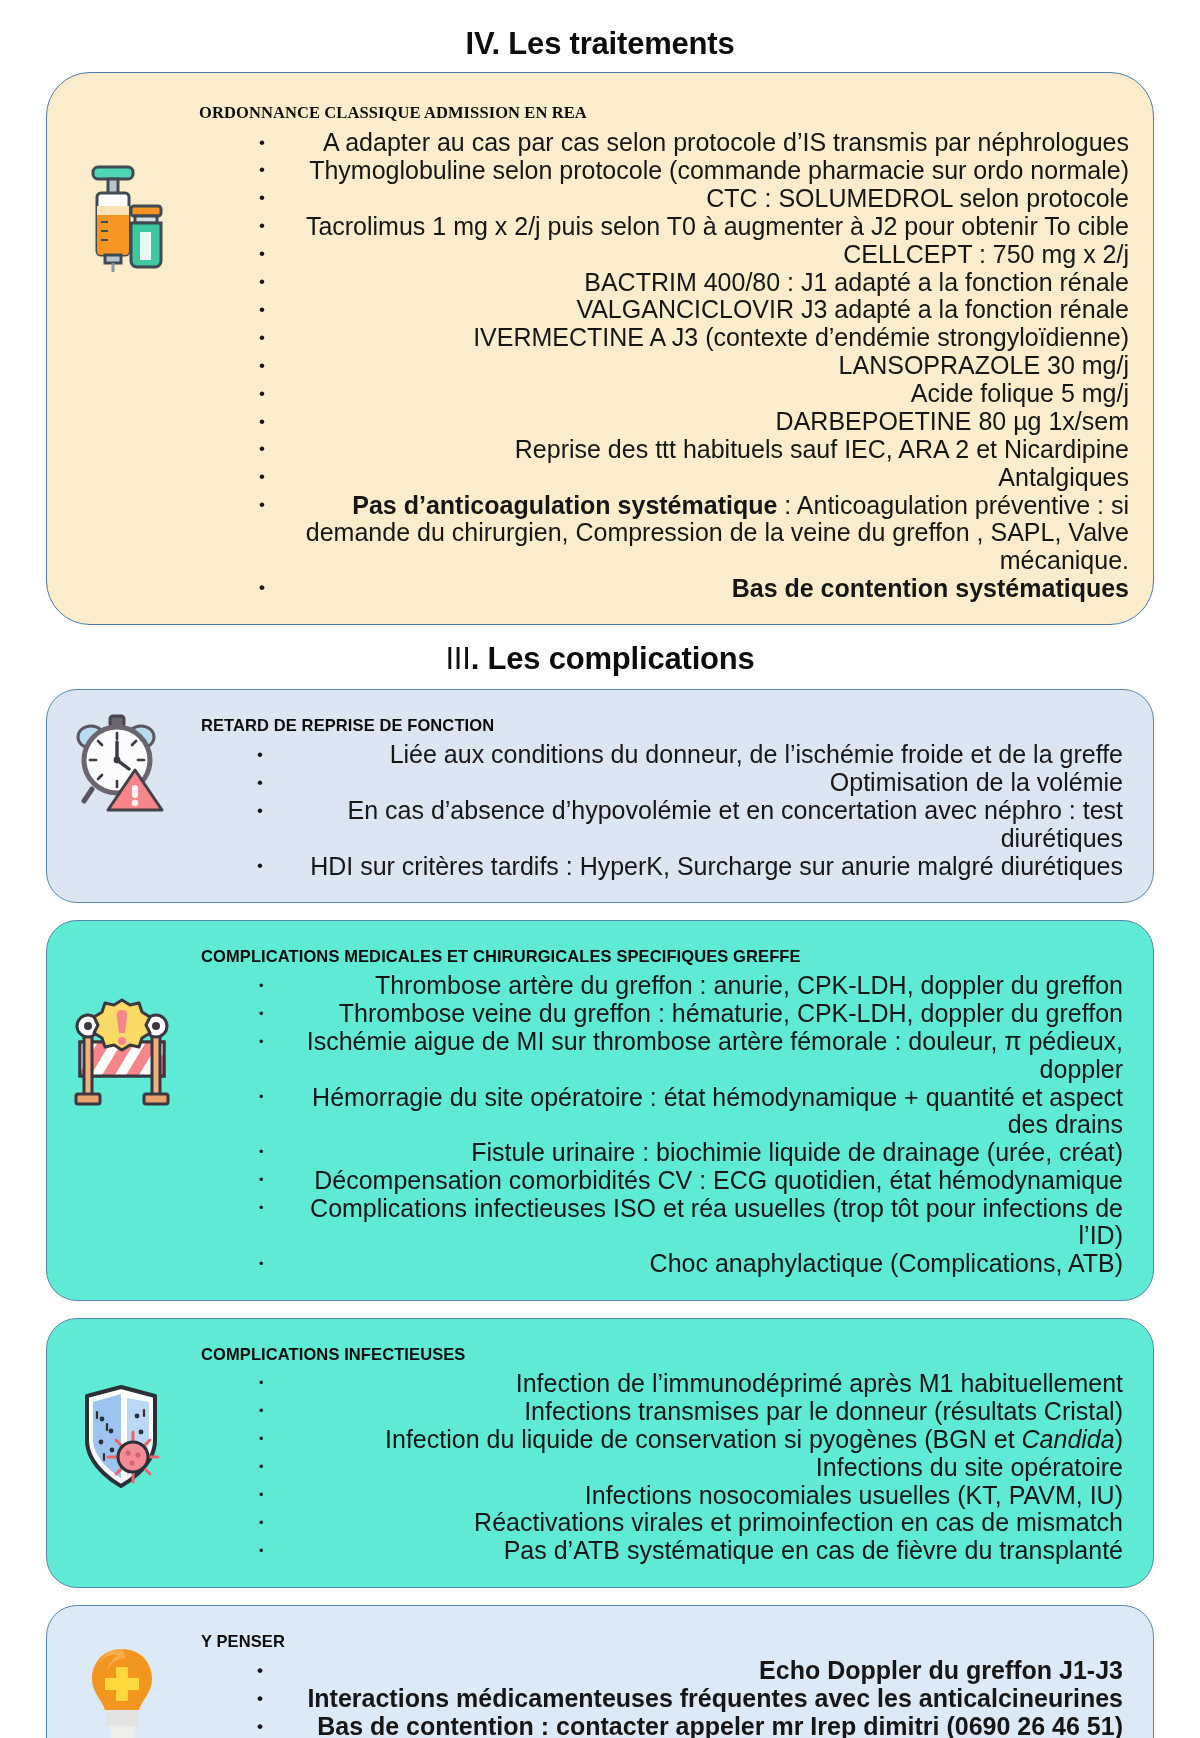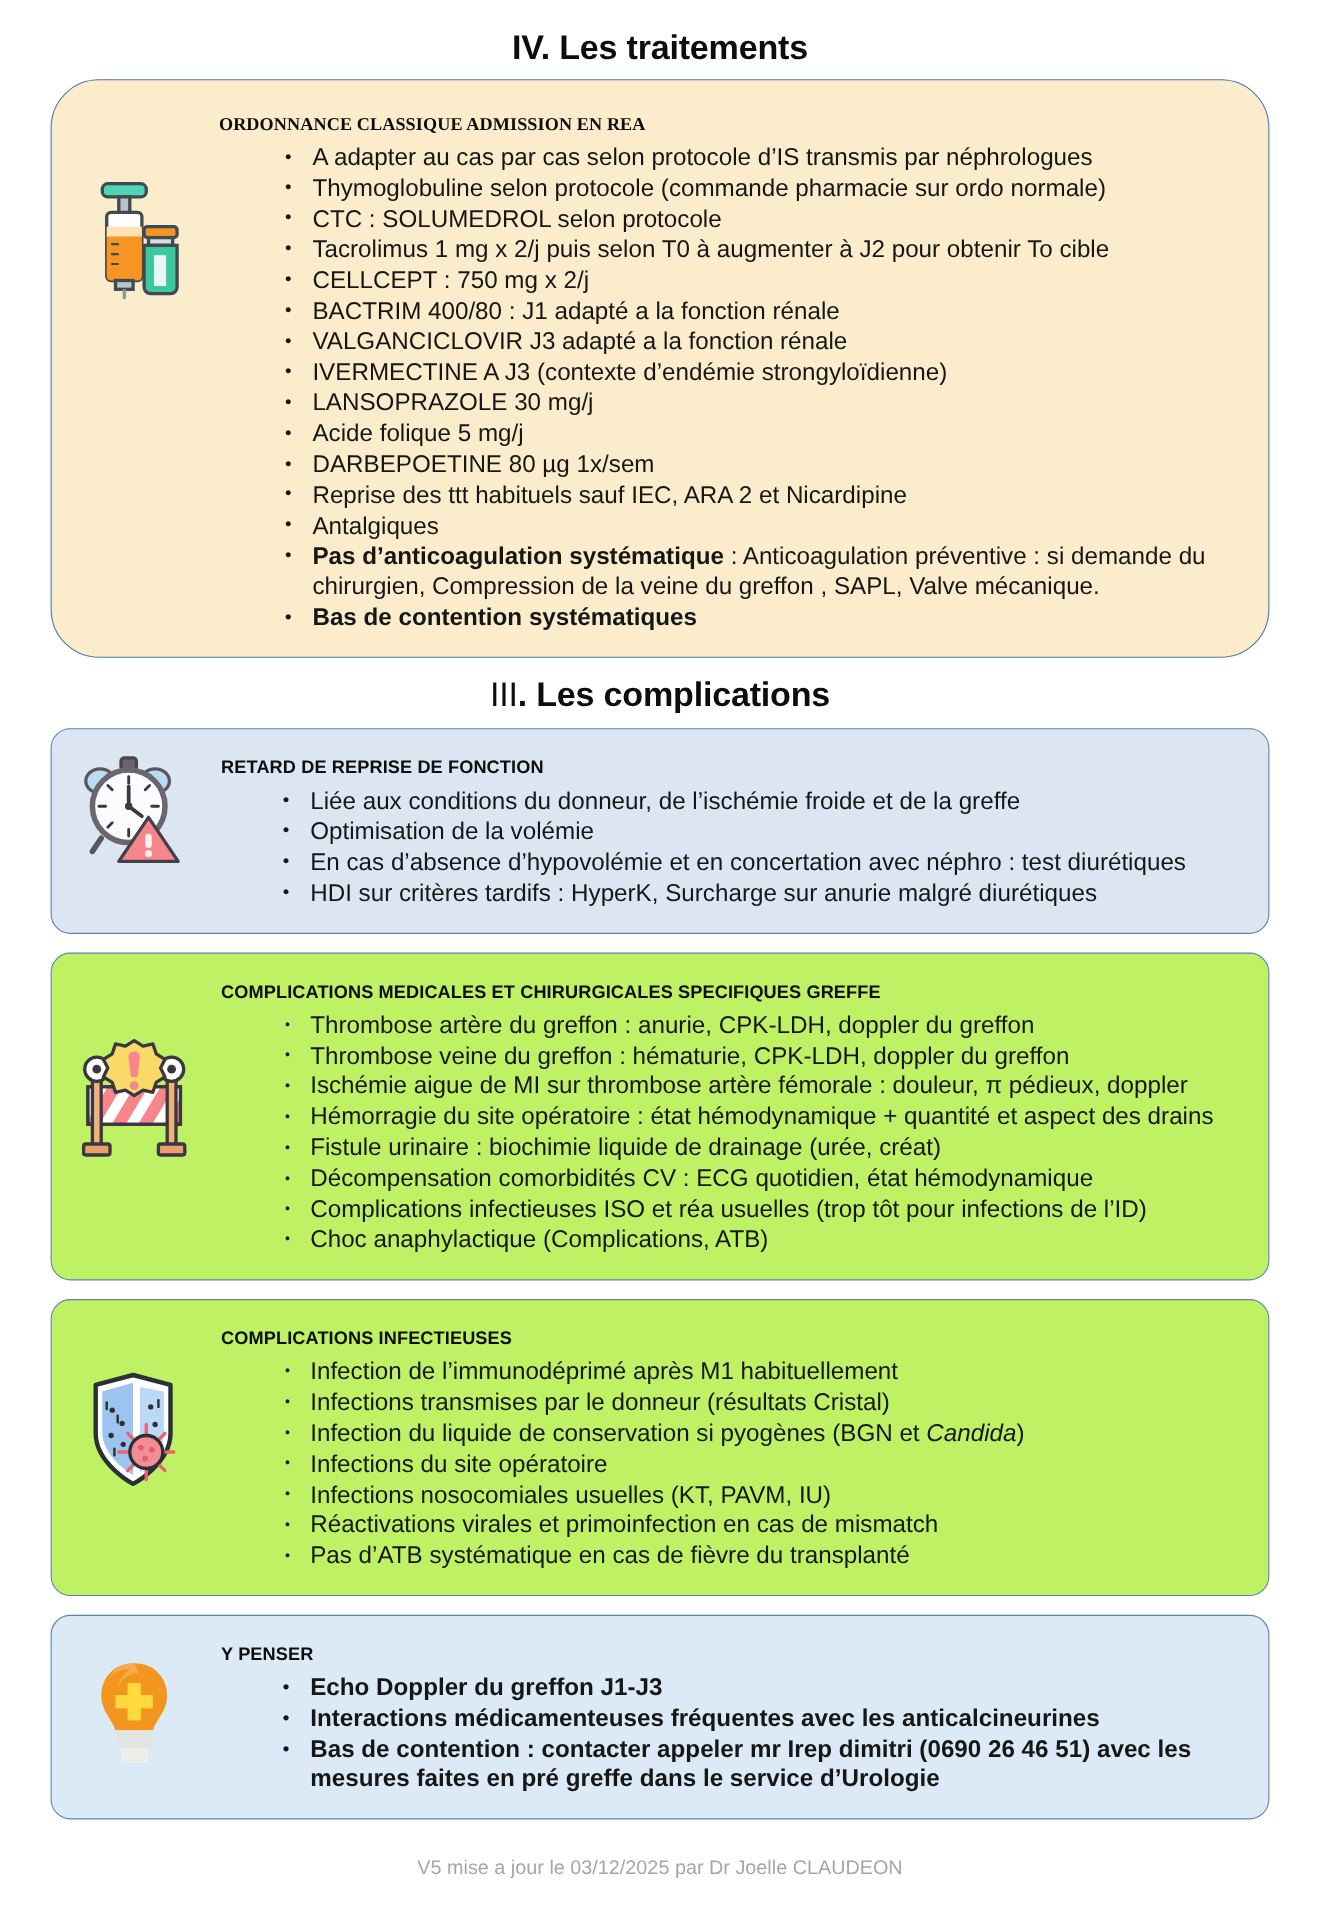--- a/index.html
+++ b/index.html
@@ -44,36 +44,36 @@
   }
   .heading-roman-thin {
     font-weight: normal;
   }
 
   
   .box {
     position: relative;
     box-sizing: border-box;
     border: 1.6px solid #4a7ba8;
-    border-radius: 18px;
+    border-radius: 31px;
     margin: 0 46px;
     padding: 26px 30px 22px 150px;
   }
   .box.cream {
     background: #fbeccb;
     border-color: #4a7ba8;
     border-radius: 44px;
     padding: 30px 24px 22px 152px;
   }
   .box.blue-light {
     background: #dce6f3;
     border-color: #5b85b0;
   }
   .box.blue-grey {
-    background: #bef264;
+    background: #5eead4;
     border-color: #5b85b0;
   }
   .box.blue-pale {
     background: #dce9f6;
     border-color: #5b85b0;
   }
 
   .box-title {
     font-weight: bold;
     font-size: 16.5px;
@@ -84,25 +84,26 @@
   .box.cream .box-title { margin-left: 0px; font-family: Liberation Serif, serif; }
 
   
   ul.bullets {
     list-style: none;
     margin: 0;
     padding: 0 0 0 54px;
   }
   ul.bullets li {
     position: relative;
-    font-size: 22px;
+    font-size: 25px;
     line-height: 27.4px;
     color: #161616;
     padding-left: 31px;
     margin: 0 0 0.5px 0;
+    text-align: right;
   }
   ul.bullets li::before {
     content: "\2022";
     position: absolute;
     left: 6px;
     top: -0.5px;
     font-size: 17px;
     line-height: 27.4px;
     color: #161616;
   }

